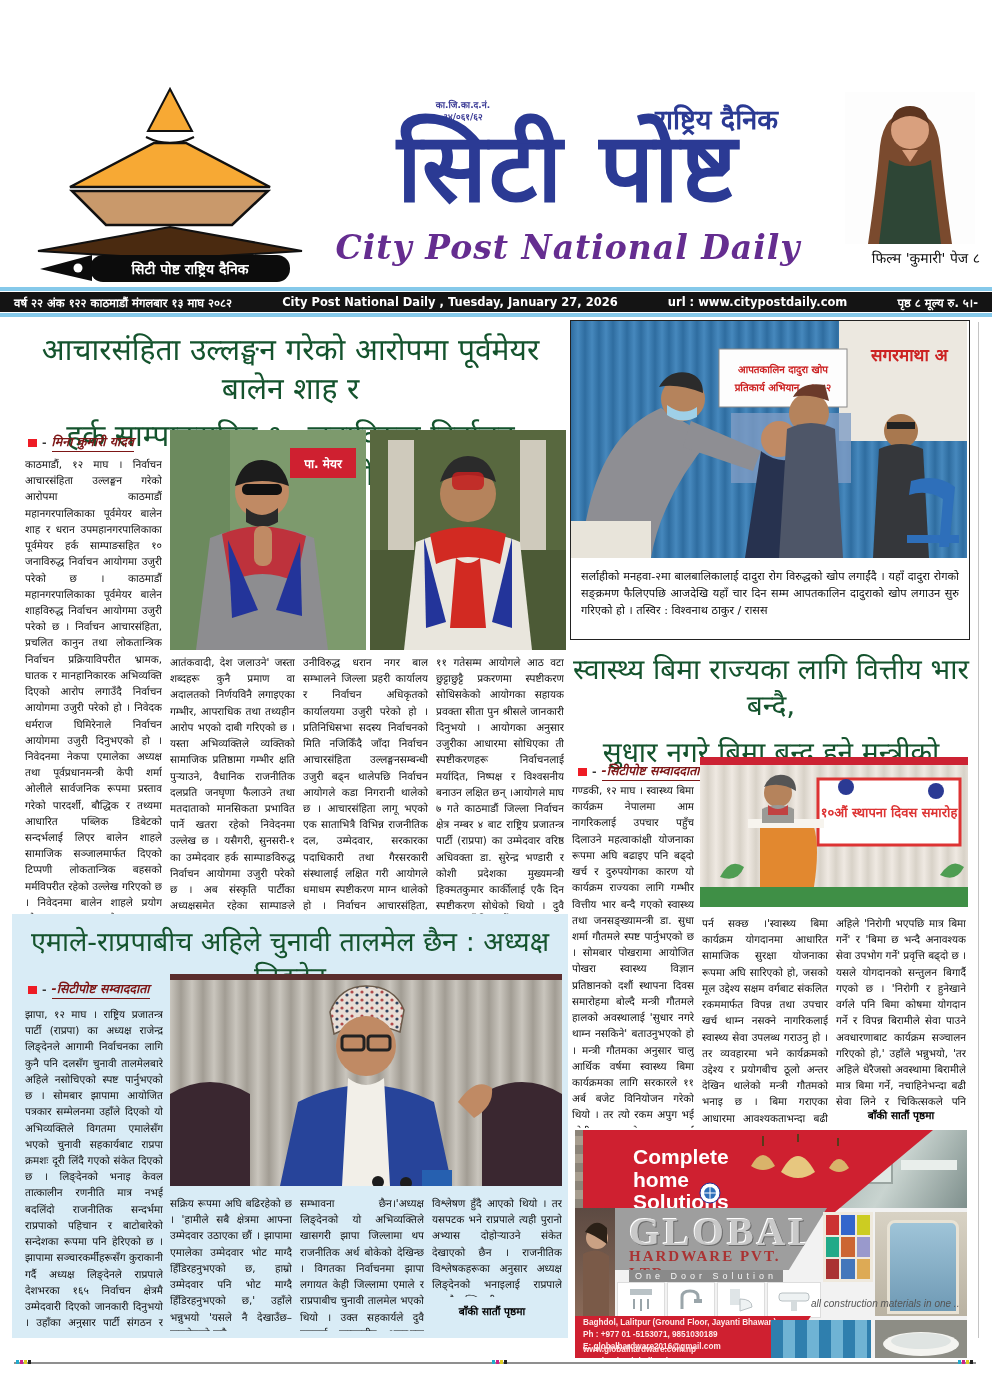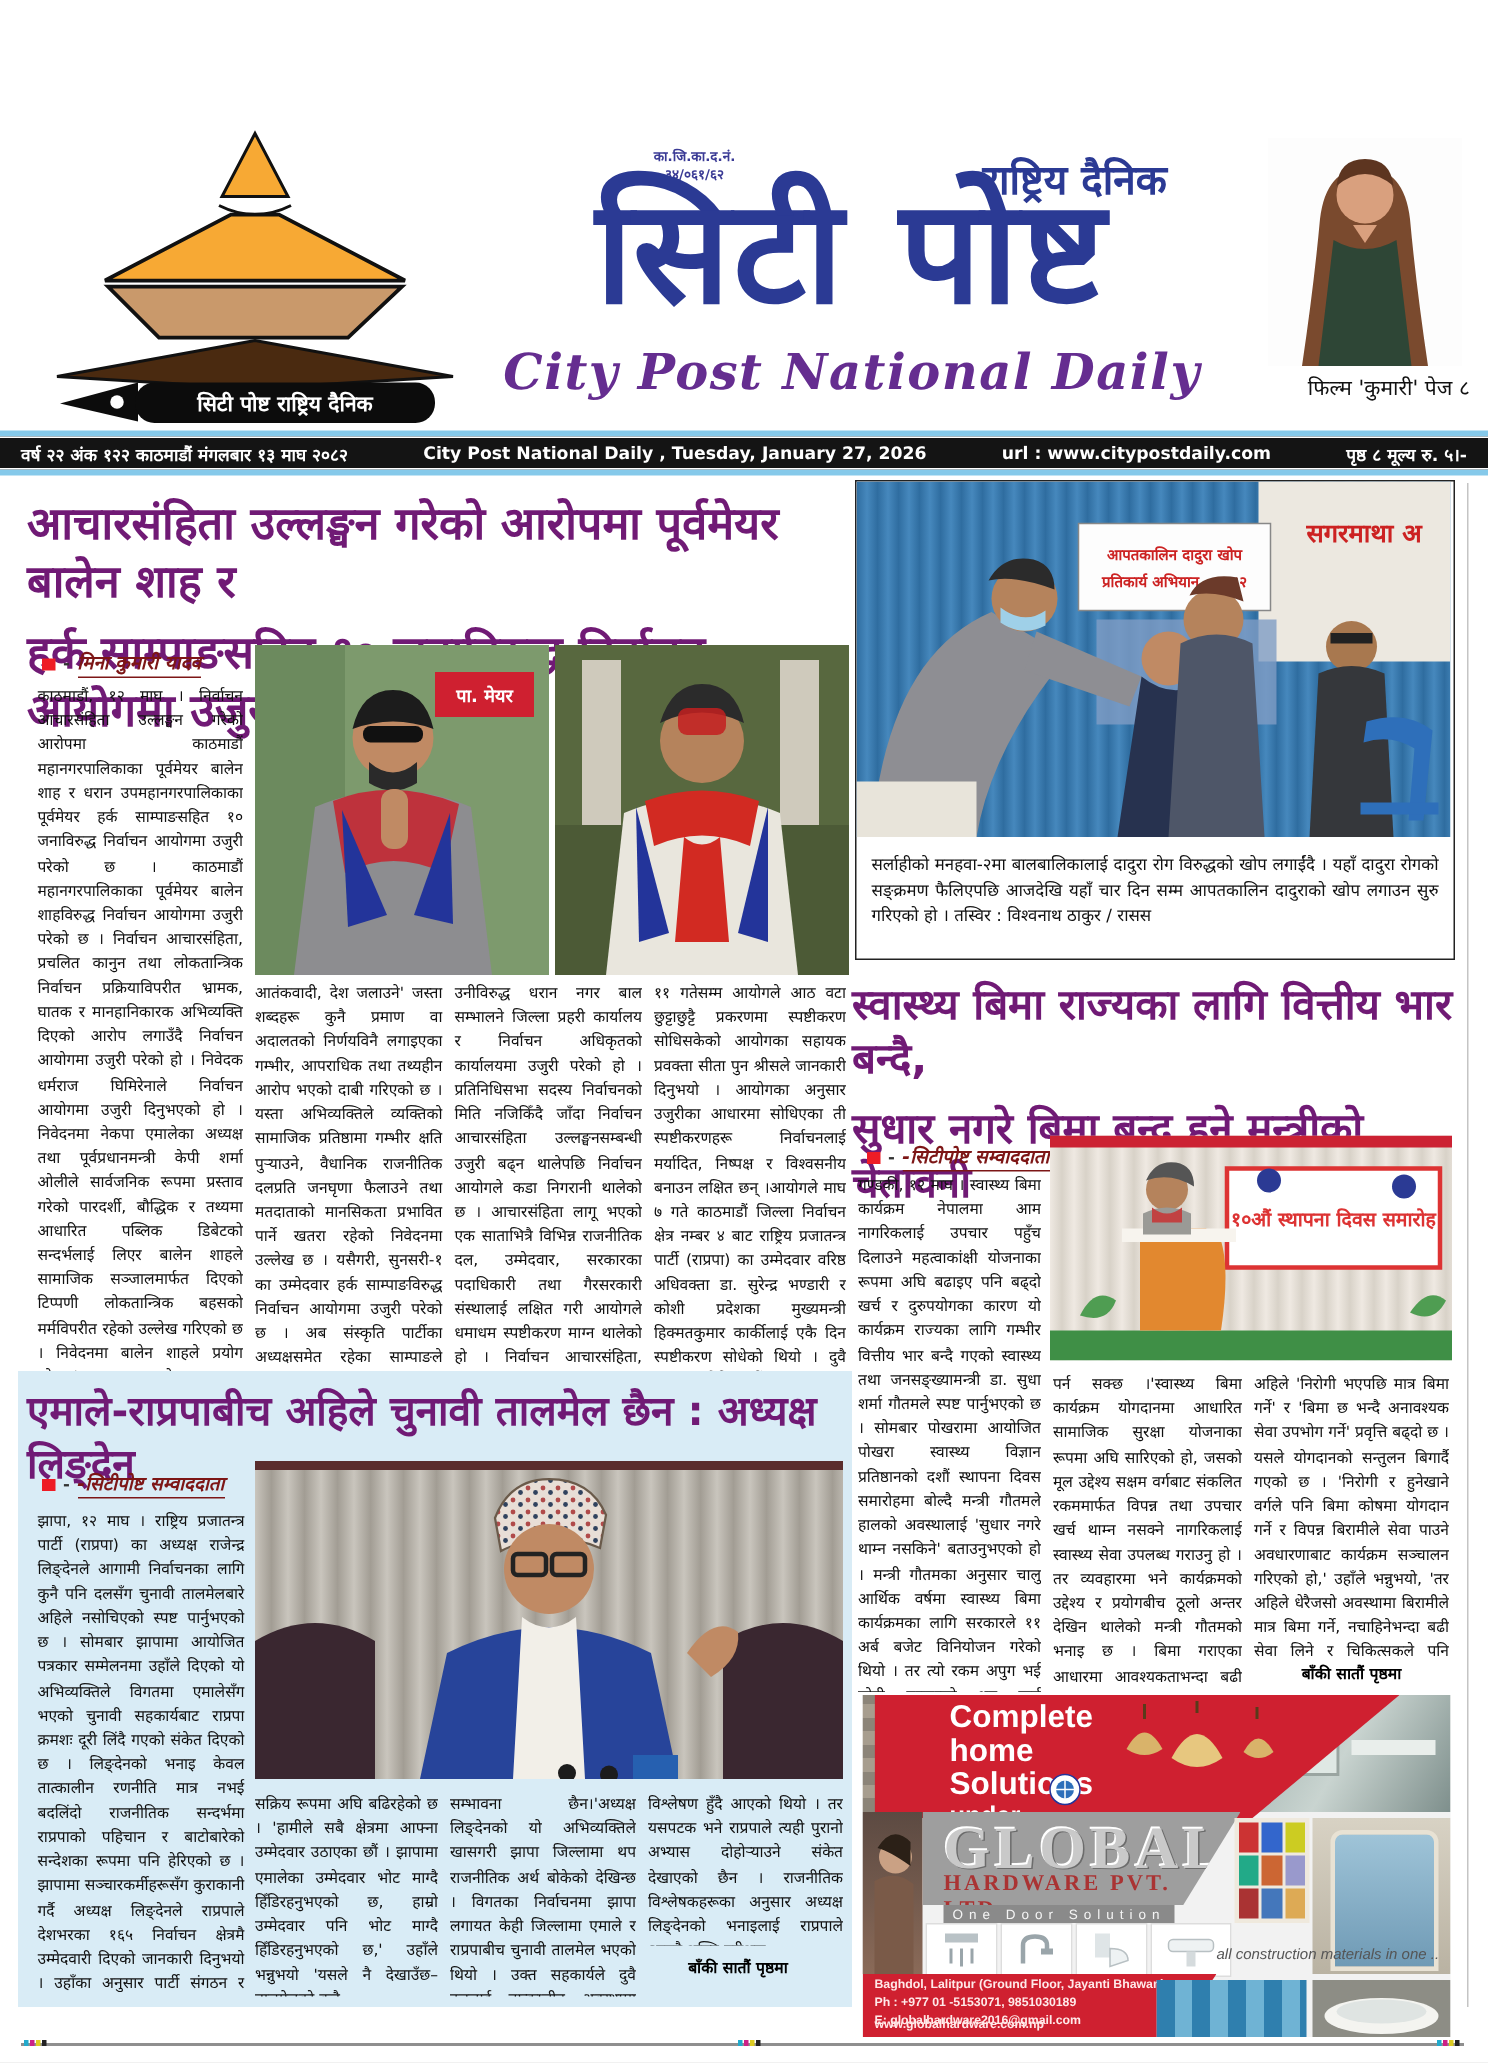--- a/index.html
+++ b/index.html
@@ -12,21 +12,21 @@
   .title-np{font-size:96px;font-weight:bold;color:#2b3a94;letter-spacing:2px;line-height:1;}
   .title-en{font-family:"DejaVu Serif",serif;font-style:italic;font-weight:bold;
             font-size:33px;color:#652d90;letter-spacing:1px;}
   .promo-cap{font-size:14px;font-weight:normal;color:#111;text-align:right;}
   
   .datebar{left:0;top:287px;width:992px;height:30px;background:#85c9ea;}
   .datebar-inner{position:absolute;left:0;top:4px;right:0;bottom:4px;background:#141414;
      border-top:1px solid #fff;border-bottom:1px solid #fff;display:flex;align-items:center;
      justify-content:space-between;padding:0 14px;color:#fff;font-size:11.5px;font-weight:bold;white-space:nowrap;}
   
-  .headline{font-weight:bold;color:#701a75;line-height:1.3;}
+  .headline{font-weight:normal;color:#14532d;text-align:center;line-height:1.3;}
   .h1a{font-size:30px;}
   .h2a{font-size:28px;}
   .h3a{font-size:27px;}
   .byline{display:flex;align-items:center;gap:5px;}
   .byline .bullet{width:9px;height:8px;background:#ee1c25;display:inline-block;}
   .byline .dash{font-weight:bold;color:#333;font-size:11px;}
   .byline .name{font-size:12.5px;font-weight:bold;font-style:italic;color:#7d1616;
                 border-bottom:1.5px solid #7d1616;padding-bottom:1px;}
   .bodycol{font-size:10.4px;line-height:1.56;text-align:justify;color:#101010;overflow:hidden;}
   .contd{font-weight:bold;font-size:10.5px;text-align:center;color:#000;}
@@ -293,21 +293,21 @@
   <div class="abs ad" style="left:575px;top:1130px;width:392px;height:228px;">
 
     <div class="abs" style="left:230px;top:0;width:162px;height:78px;background:linear-gradient(120deg,#8fa3a0,#c9d4d0 55%,#7e8f8c);">
       <div class="abs" style="left:14px;top:8px;width:70px;height:42px;background:#dfe8e4;border:2px solid #9aa5a1;"></div>
       <div class="abs" style="left:96px;top:30px;width:56px;height:10px;background:#e9eeeb;"></div>
     </div>
 
     <div class="abs" style="left:0;top:0;width:40px;height:78px;background:repeating-linear-gradient(0deg,#8c8478 0 9px,#a79d8e 9px 18px);"></div>
 
     <div class="abs red" style="left:8px;top:0;width:350px;height:82px;clip-path:polygon(0 0,100% 0,72% 100%,0 100%);">
-      <div class="ad-tagline" style="position:absolute;left:50px;top:4px;">
+      <div class="ad-tagline" style="position:absolute;left:50px;top:16px;">
         <div>Complete</div>
         <div>home</div>
         <div>Solutions</div>
         <div style="font-size:17px;">under</div>
         <div style="font-size:17px;">one roof</div>
       </div>
       <svg class="abs" style="left:116px;top:52px;" width="22" height="22" viewBox="0 0 22 22">
         <circle cx="11" cy="11" r="10" fill="#fff" stroke="#23349a"></circle>
         <circle cx="11" cy="11" r="6" fill="#2e6fba"></circle>
         <path d="M3,11 h16 M11,3 v16" stroke="#fff" stroke-width="1"></path>

